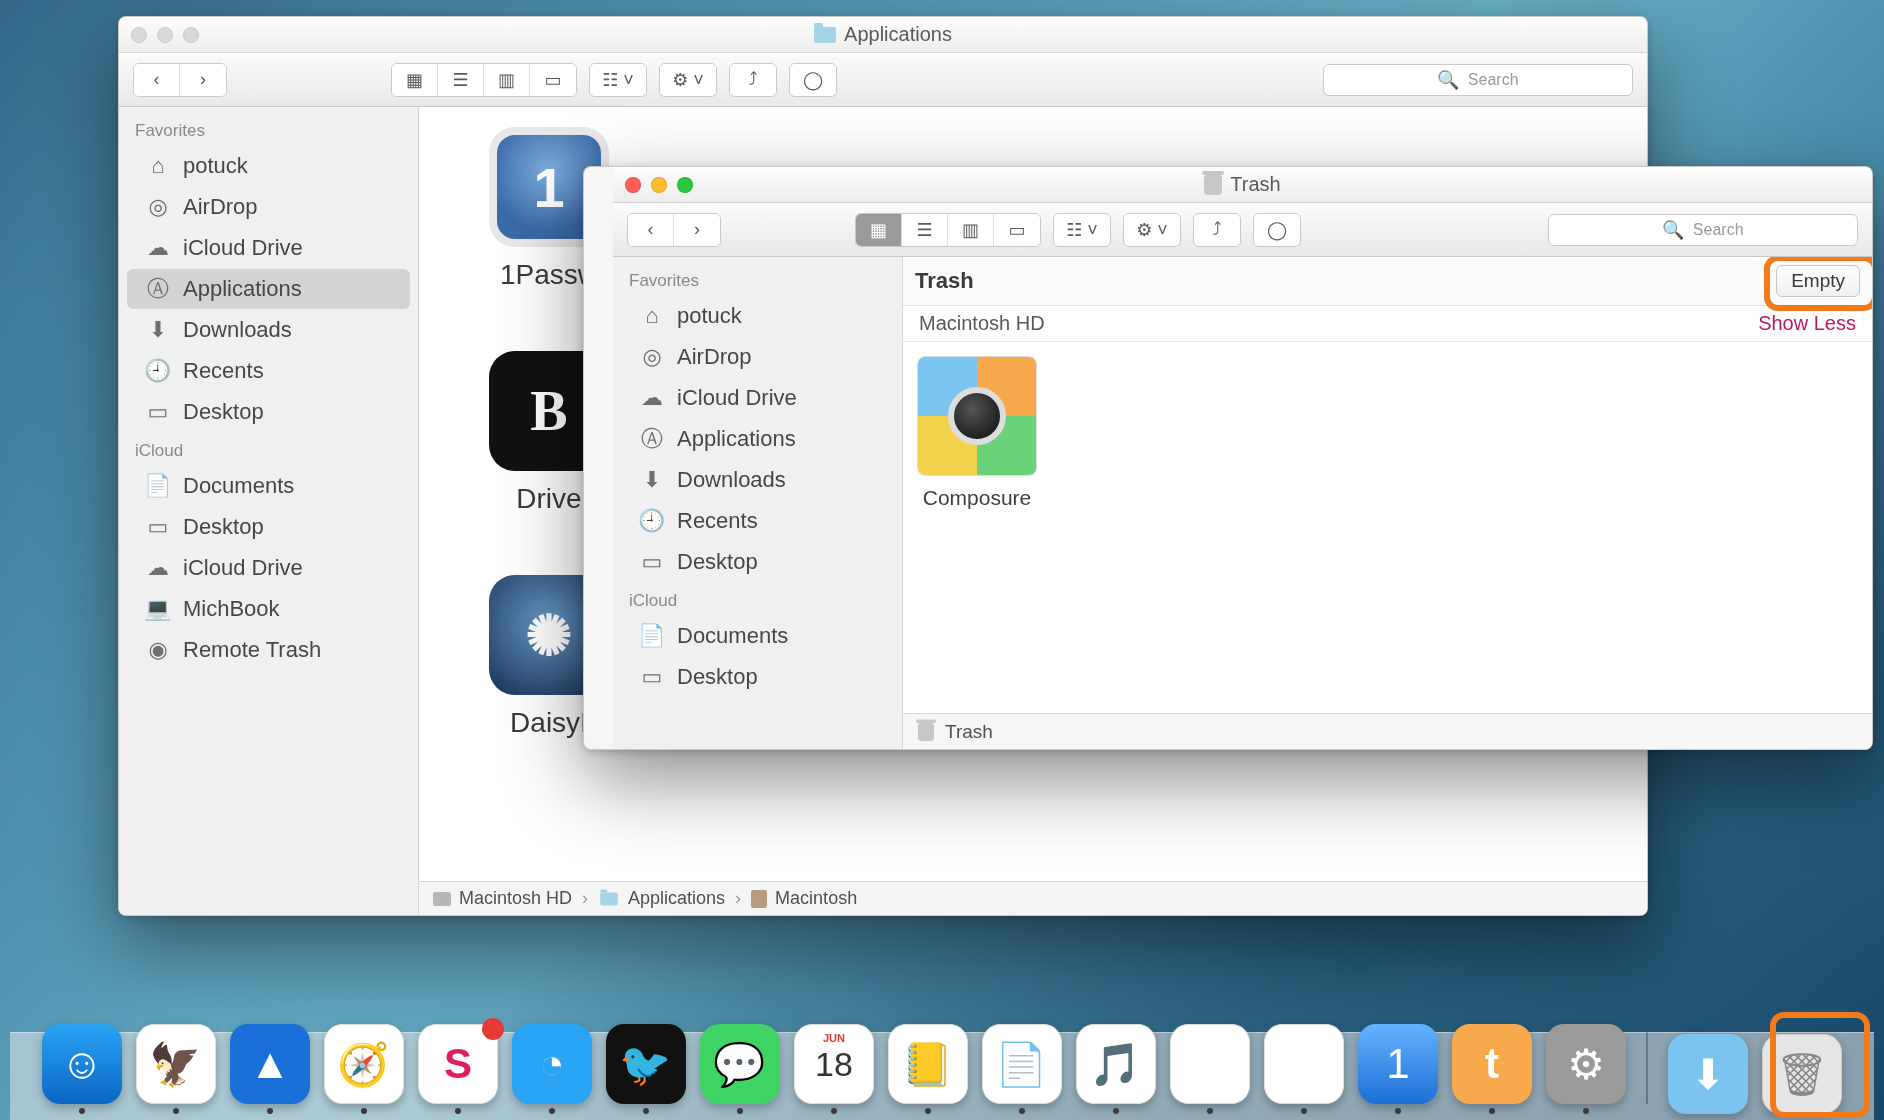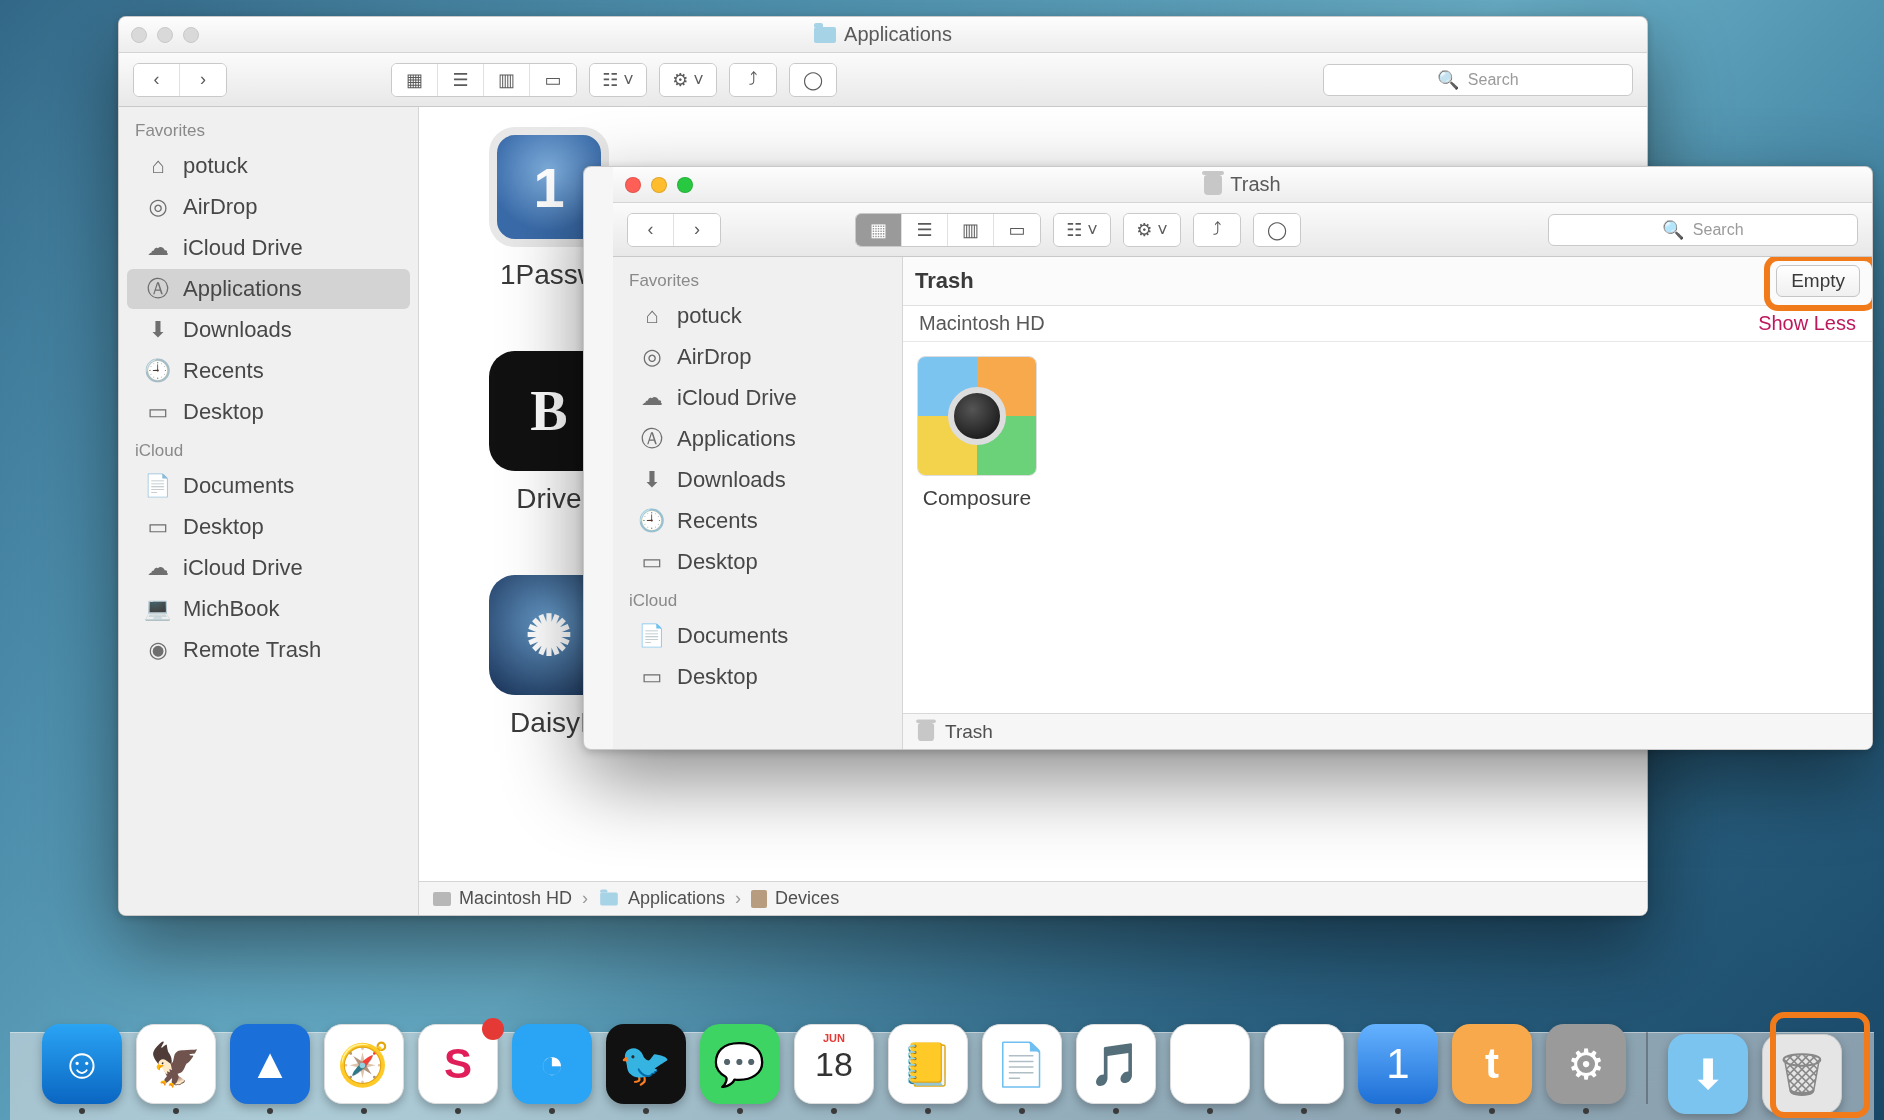--- a/index.html
+++ b/index.html
@@ -234,21 +234,21 @@
             <span>Macintosh HD</span>
           </div>
         <span class="chev">›</span>
         <div class="path-seg">
             <div class="folder-mini" style="transform:scale(0.8)"></div>
             <span>Applications</span>
           </div>
         <span class="chev">›</span>
         <div class="path-seg">
             <div class="contacts-mini"></div>
-            <span>Devices</span>
+            <span>Macintosh</span>
           </div>
       </div>
     </div>
   </div>
 </div>
 
 <div class="window" style="left:583px; top:166px; width:1290px; height:584px;padding-left:29px;">
   <div class="titlebar">
     <div class="traffic">
       <span class="tr-close"></span>

